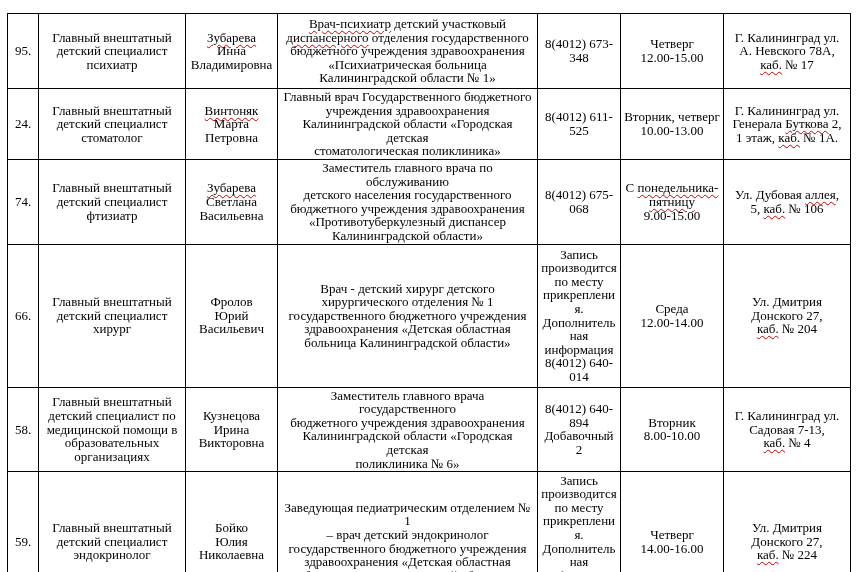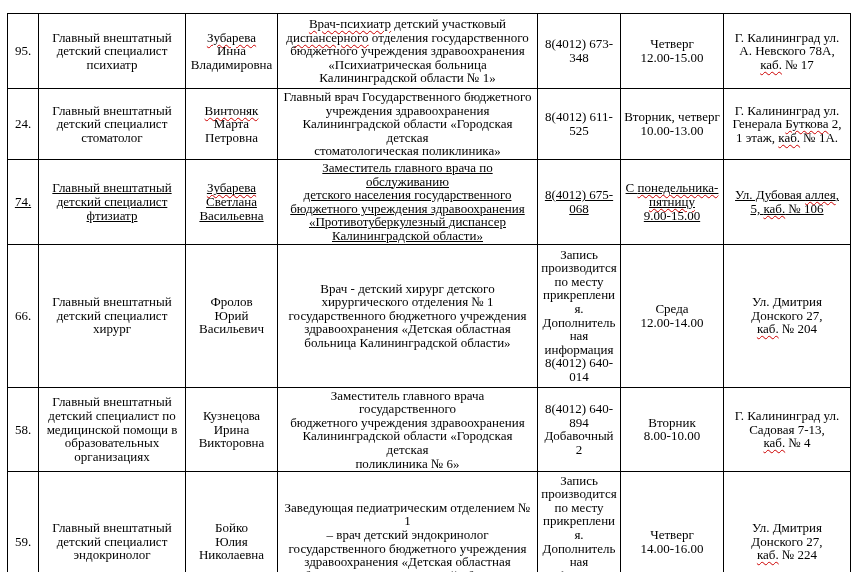--- a/index.html
+++ b/index.html
@@ -39,21 +39,21 @@
   col.c-addr     { width: 127px; }
 
   td.col-name  { padding: 1px 2px; }
   td.col-phone { padding: 1px 2px; }
   td.col-schedule, td.col-address {
     vertical-align: top;
     padding-top: 3px;
   }
   tr.row-0 td { height: 72px; }
   tr.row-1 td { height: 54px; }
-  tr.row-2 td { height: 62px; text-decoration: underline; }
+  tr.row-2 td { height: 62px; }
   tr.row-3 td { height: 140px; }
   tr.row-4 td { height: 69px; }
   tr.row-5 td { height: 137px; }
 
   
   .sp {
     text-decoration-line: underline;
     text-decoration-style: wavy;
     text-decoration-color: #cc0000;
     text-decoration-thickness: 1px;

